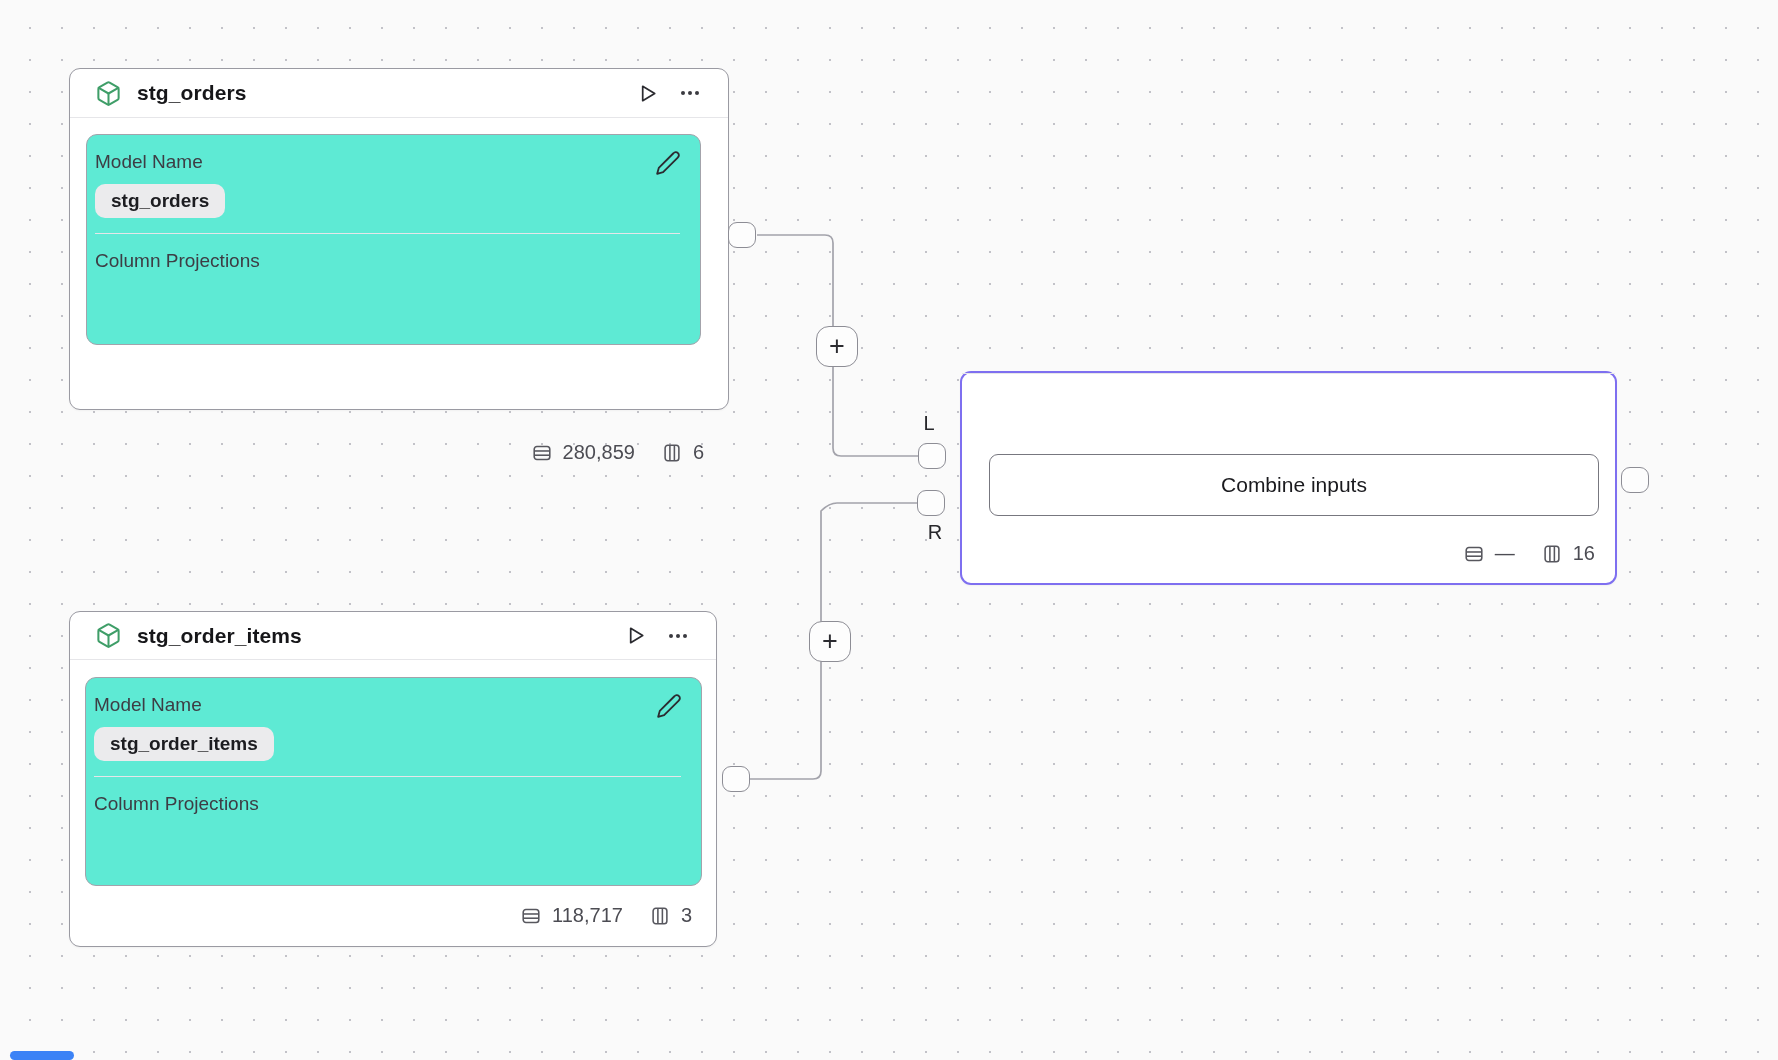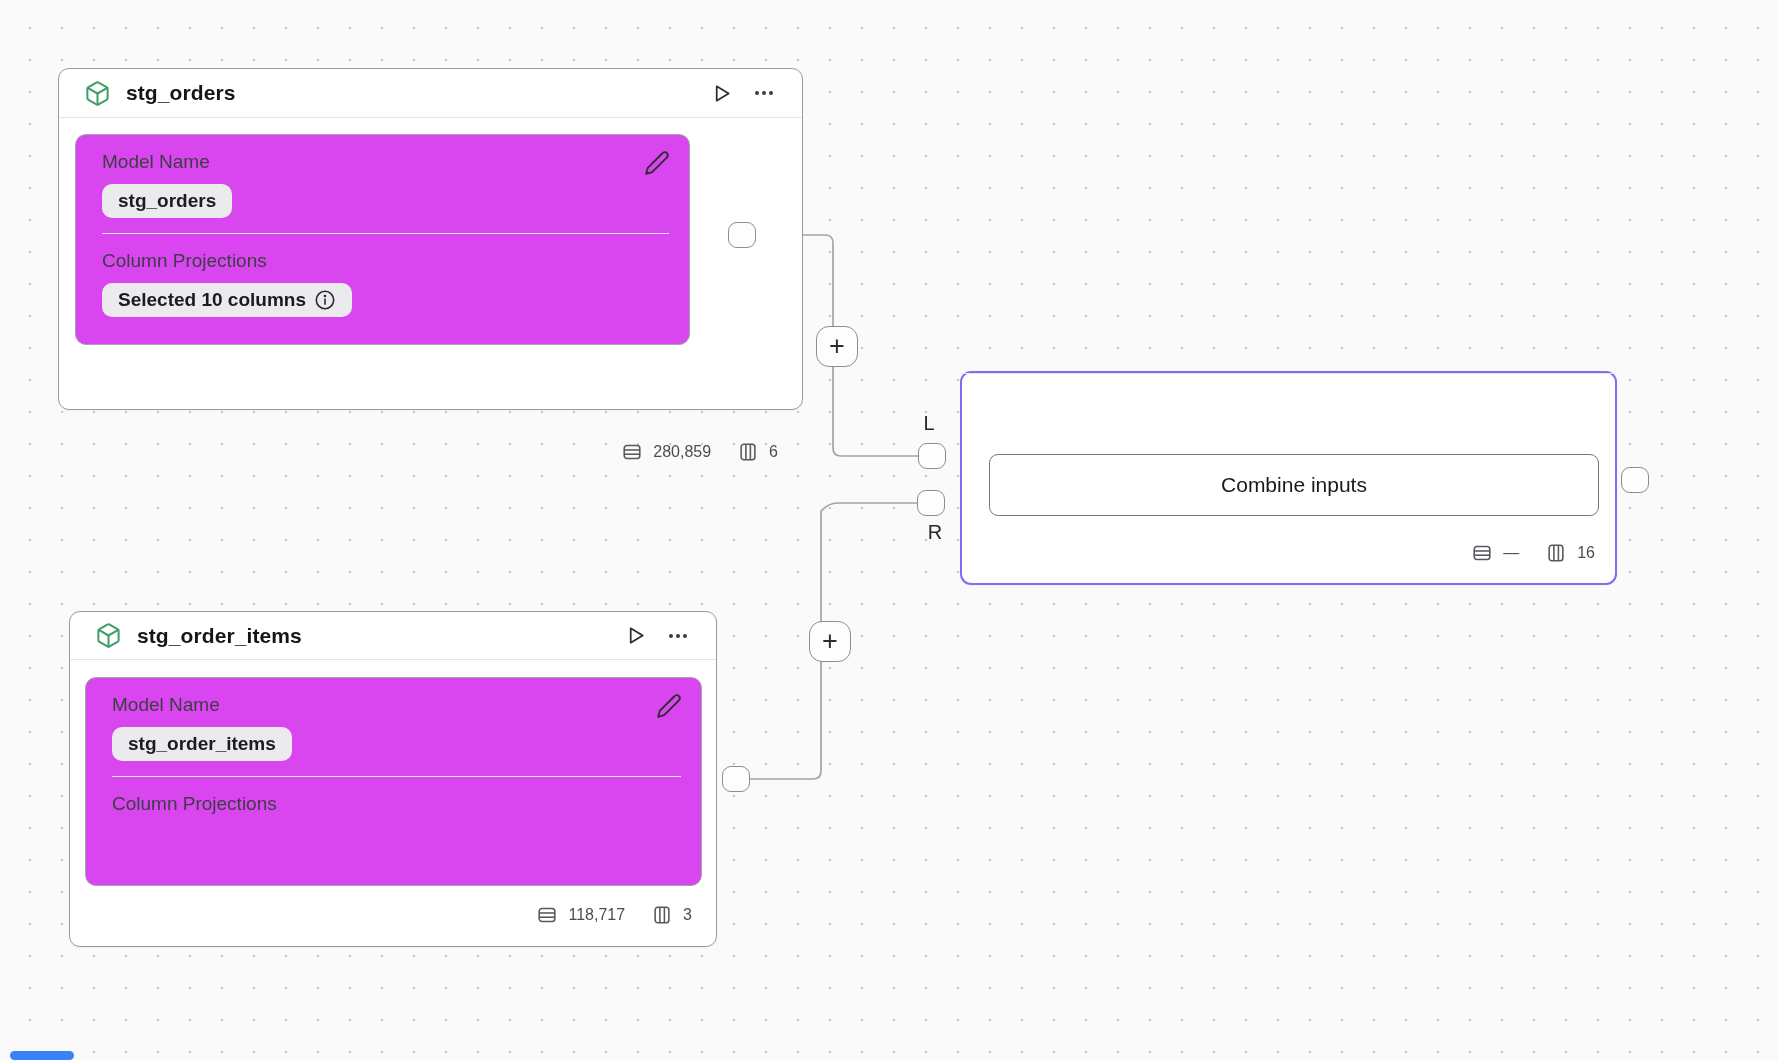--- a/index.html
+++ b/index.html
@@ -28,40 +28,40 @@
   .node-header {
     display: flex; align-items: center;
     padding: 0 24px 0 25px; gap: 15px;
   }
   .hdr-title { font-size: 21px; font-weight: 600; color: #161619; letter-spacing: .1px; }
   .hdr-spacer { flex: 1; }
   .icon-btn { background: none; border: none; cursor: pointer; display: flex; align-items: center; justify-content: center; padding: 2px; }
   .node-divider { height: 0; border-top: 1.5px solid #e6e6e9; }
 
   .card {
-    position: absolute; background: #d946ef;
+    position: absolute; background: #5eead4;
     border: 1.5px solid #a3a3ab; border-radius: 11px;
-    padding: 16px 20px 0 26px;
+    padding: 16px 20px 0 8px;
   }
   .field-label { font-size: 19px; color: #3d3d44; font-weight: 400; }
   .chip {
     display: inline-flex; align-items: center; gap: 8px;
     background: #ebebed; border-radius: 10px;
     height: 34px; padding: 0 16px; margin-top: 11px;
     font-size: 19px; font-weight: 600; color: #1c1c20;
     border: none; cursor: default;
   }
   .card-divider { border-top: 1.3px solid #e6e6e9; margin: 15px 0 16px 0; }
   .edit-btn { position: absolute; top: 13px; right: 17px; }
 
   .node-footer {
     position: absolute; right: 24px; display: flex; align-items: center; gap: 26px;
   }
   .stat { display: flex; align-items: center; gap: 10px; }
-  .stat-value { font-size: 16px; color: #4c4c53; font-weight: 500; }
+  .stat-value { font-size: 20px; color: #4c4c53; font-weight: 500; }
 
   
   .node.join { border: 2.2px solid #7e6ff0; }
   .combine-btn {
     position: absolute; left: 5px; right: 16px; top: 81px; height: 62px;
     background: #fff; border: 1.4px solid #77777f; border-radius: 9px;
     font-family: inherit; font-size: 21px; font-weight: 500; color: #1a1a1e;
     cursor: pointer;
     margin-left: 22px;
   }
@@ -91,21 +91,21 @@
 </head>
 <body>
 
 <div class="canvas">
 
   <svg class="wires">
     <path d="M 757 235 H 825 Q 833 235 833 243 V 448 Q 833 456 841 456 H 918"></path>
     <path d="M 750 779 H 813 Q 821 779 821 771 V 511 Q 829 503 837 503 H 917"></path>
   </svg>
 
-  <div class="node" style="left:58px; top:68px; width:745px; height:342px;">
+  <div class="node" style="left:69px; top:68px; width:660px; height:342px;">
     <div class="node-header" style="height:48px;">
       <span style="display:flex;">
         <svg width="27" height="27" viewBox="0 0 24 24" fill="none" stroke="#3f9e68" stroke-width="1.8" stroke-linejoin="round" stroke-linecap="round">
           <path d="M21 16V8a2 2 0 0 0-1-1.73l-7-4a2 2 0 0 0-2 0l-7 4A2 2 0 0 0 3 8v8a2 2 0 0 0 1 1.73l7 4a2 2 0 0 0 2 0l7-4A2 2 0 0 0 21 16z"></path>
           <path d="M3.3 7l8.7 5 8.7-5"></path>
             <path d="M12 22V12"></path>
         </svg>
       </span>
       <span class="hdr-title">stg_orders</span>
       <span class="hdr-spacer"></span>
@@ -129,28 +129,20 @@
         <svg width="26" height="26" viewBox="0 0 24 24" fill="none" stroke="#2b2b30" stroke-width="1.7" stroke-linejoin="round" stroke-linecap="round">
             <path d="M17 3a2.85 2.83 0 1 1 4 4L7.5 20.5 2 22l1.5-5.5Z"></path>
           </svg>
       </button>
       <div class="field-label">Model Name</div>
       <span class="chip">
         <span>stg_orders</span>
       </span>
       <div class="card-divider"></div>
       <div class="field-label">Column Projections</div>
-      <span class="chip">
-        <span>Selected 10 columns</span>
-        <svg width="22" height="22" viewBox="0 0 24 24" fill="none" stroke="#27272b" stroke-width="1.7" stroke-linecap="round">
-            <circle cx="12" cy="12" r="9.5"></circle>
-            <line x1="12" y1="11" x2="12" y2="16.5"></line>
-            <circle cx="12" cy="7.6" r="0.6" fill="#27272b"></circle>
-          </svg>
-      </span>
     </div>
 
     <div class="node-footer" style="top:372px;">
       <span class="stat">
         <svg width="22" height="22" viewBox="0 0 24 24" fill="none" stroke="#57575e" stroke-width="1.7">
             <rect x="3.5" y="5" width="17" height="14" rx="3"></rect>
             <line x1="3.5" y1="9.8" x2="20.5" y2="9.8"></line>
             <line x1="3.5" y1="14.4" x2="20.5" y2="14.4"></line>
           </svg>
         <span class="stat-value">280,859</span>

